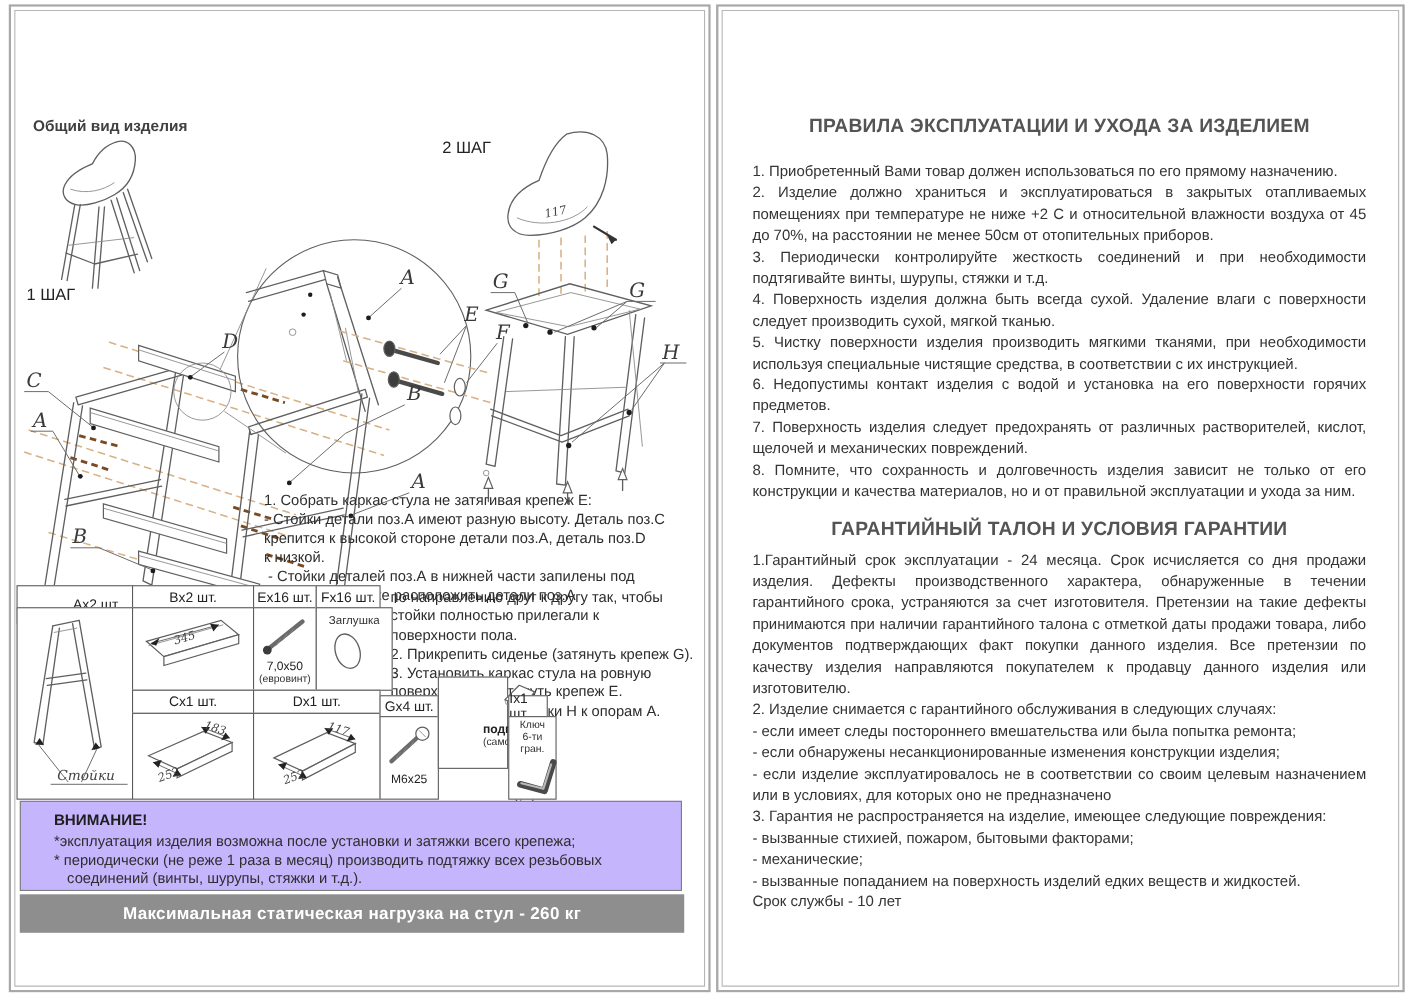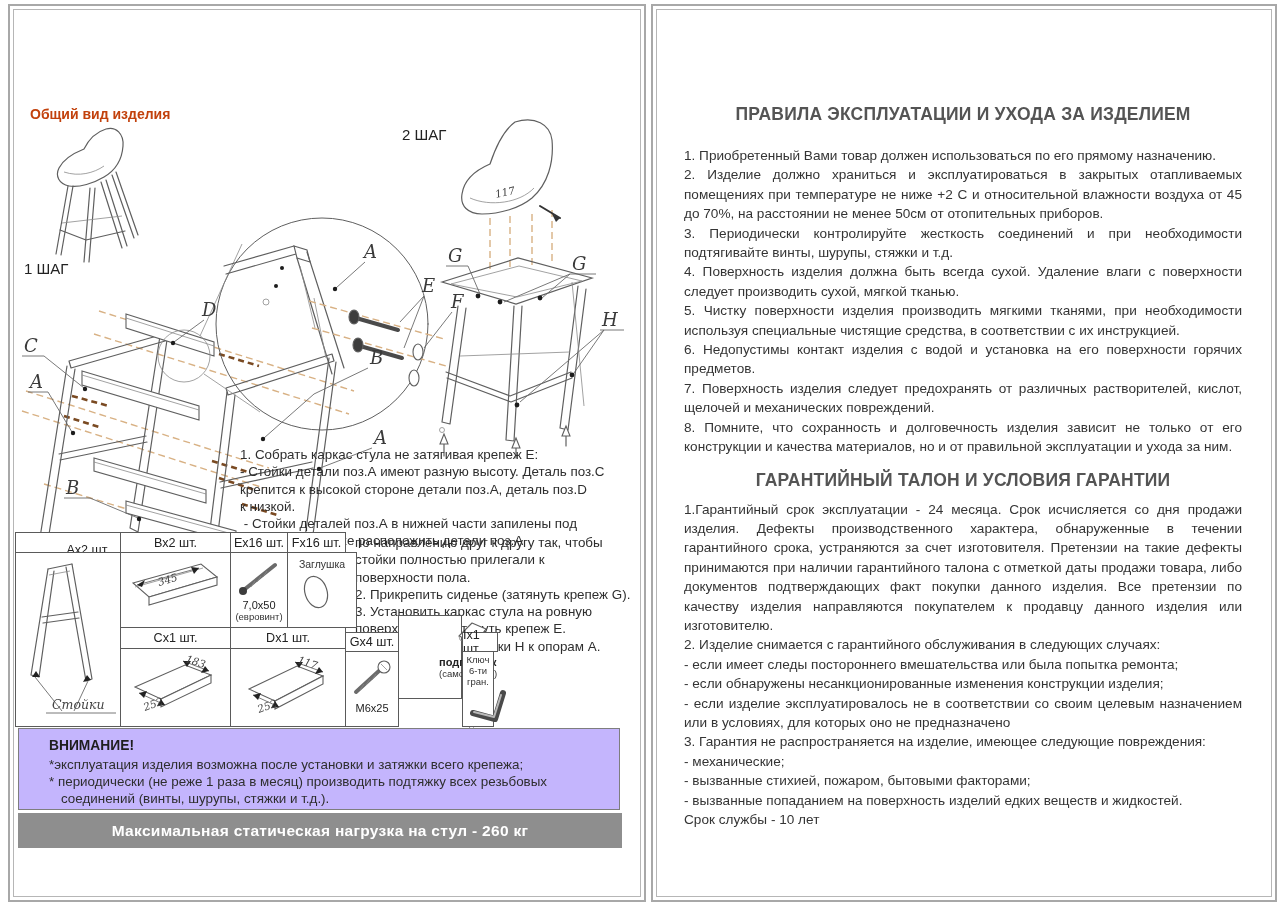--- a/index.html
+++ b/index.html
@@ -3,21 +3,21 @@
 <meta charset="utf-8">
 <style>
   html,body{margin:0;padding:0;background:#ffffff;}
   body{width:1280px;height:905px;position:relative;font-family:"Liberation Sans",sans-serif;color:#333;}
   .page{position:absolute;background:#fff;border:2px solid #a8a8a8;
         box-shadow:inset 0 0 0 3px #ffffff, inset 0 0 0 4px #b6b6b6;}
   #left-page{left:8px;top:4px;width:634px;height:894px;}
   #right-page{left:651px;top:4px;width:622px;height:894px;}
   .abs{position:absolute;}
   
-  .lp-title{font-weight:bold;font-size:14px;color:#c2410c;}
+  .lp-title{font-weight:bold;font-size:14px;color:#404040;}
   .step-label{font-size:15px;color:#222;}
   .instr{font-size:13.4px;line-height:17.3px;color:#2e2e2e;white-space:pre-line;}
   .cell{position:absolute;border:1px solid #5a5a5a;background:#fff;box-sizing:border-box;}
   .cell.hdr{display:flex;align-items:center;justify-content:center;font-size:12.6px;color:#222;}
   .cell .small{font-size:11px;color:#222;text-align:center;line-height:12px;}
   .cell .tiny{font-size:9.5px;color:#333;text-align:center;line-height:11px;}
   .warnbox{border:1.5px solid #7e7e7e;background:#c4b5fd;}
   .warn-title{font-weight:bold;font-size:13.8px;color:#1e1e1e;}
   .warn-line{font-size:13.4px;line-height:17px;color:#2e2e2e;}
   .banner{background:var(--banner_bg,#8e8e8e);color:var(--banner_text,#ffffff);
@@ -297,21 +297,21 @@
     <div class="cell" style="left:388px;top:609px;width:64px;height:84px;padding-left:40px;">
       <svg width="62" height="36" viewBox="0 0 62 36">
         <path class="lnf" style="stroke-linejoin:round;" d="M20,20 L33,7 L47,13 L36,27 Z"></path>
         <path class="thin" d="M36,27 L36,31 L21,24 L20,20"></path>
       </svg>
       <div class="small" style="font-weight:bold;">подпятник</div>
       <div class="tiny">(самоклейка)</div>
     </div>
 
     <div class="cell hdr" style="left:452px;top:626px;width:36px;height:20px;">Ix1 шт.</div>
-    <div class="cell" style="left:452px;top:645px;width:32px;height:76px;">
+    <div class="cell" style="left:452px;top:645px;width:44px;height:76px;">
       <div class="tiny" style="margin-top:2px;">Ключ</div>
       <div class="tiny">6-ти гран.</div>
       <svg width="54" height="34" viewBox="0 0 54 34">
         <path d="M10,26 L32,32 L40,6" fill="none" stroke="#4a4a4a" stroke-width="6" stroke-linecap="round" stroke-linejoin="round"></path>
         <path d="M11,25 L31,30 L38,8" fill="none" stroke="#b9b9b9" stroke-width="2" stroke-linecap="round" stroke-linejoin="round"></path>
       </svg>
       <div class="tiny" style="text-align:left;padding-left:5px;">№ 4</div>
     </div>
   </div>
 
@@ -339,19 +339,19 @@
       <p>8. Помните, что сохранность и долговечность изделия зависит не только от его конструкции и качества материалов, но и от правильной эксплуатации и ухода за ним.</p>
     </div>
     <h1 class="rp-h second">ГАРАНТИЙНЫЙ ТАЛОН И УСЛОВИЯ ГАРАНТИИ</h1>
     <div class="rp-warranty">
       <p>1.Гарантийный срок эксплуатации - 24 месяца. Срок исчисляется со дня продажи изделия. Дефекты производственного характера, обнаруженные в течении гарантийного срока, устраняются за счет изготовителя. Претензии на такие дефекты принимаются при наличии гарантийного талона с отметкой даты продажи товара, либо документов подтверждающих факт покупки данного изделия. Все претензии по качеству изделия направляются покупателем к продавцу данного изделия или изготовителю.</p>
       <p>2. Изделие снимается с гарантийного обслуживания в следующих случаях:</p>
       <p>- если имеет следы постороннего вмешательства или была попытка ремонта;</p>
       <p>- если обнаружены несанкционированные изменения конструкции изделия;</p>
       <p>- если изделие эксплуатировалось не в соответствии со своим целевым назначением или в условиях, для которых оно не предназначено</p>
       <p>3. Гарантия не распространяется на изделие, имеющее следующие повреждения:</p>
+      <p>- вызванные стихией, пожаром, бытовыми факторами;</p>
       <p>- механические;</p>
-      <p>- вызванные стихией, пожаром, бытовыми факторами;</p>
       <p>- вызванные попаданием на поверхность изделий едких веществ и жидкостей.</p>
       <p>Срок службы - 10 лет</p>
     </div>
   </div>
 </div>
 
 </body></html>

